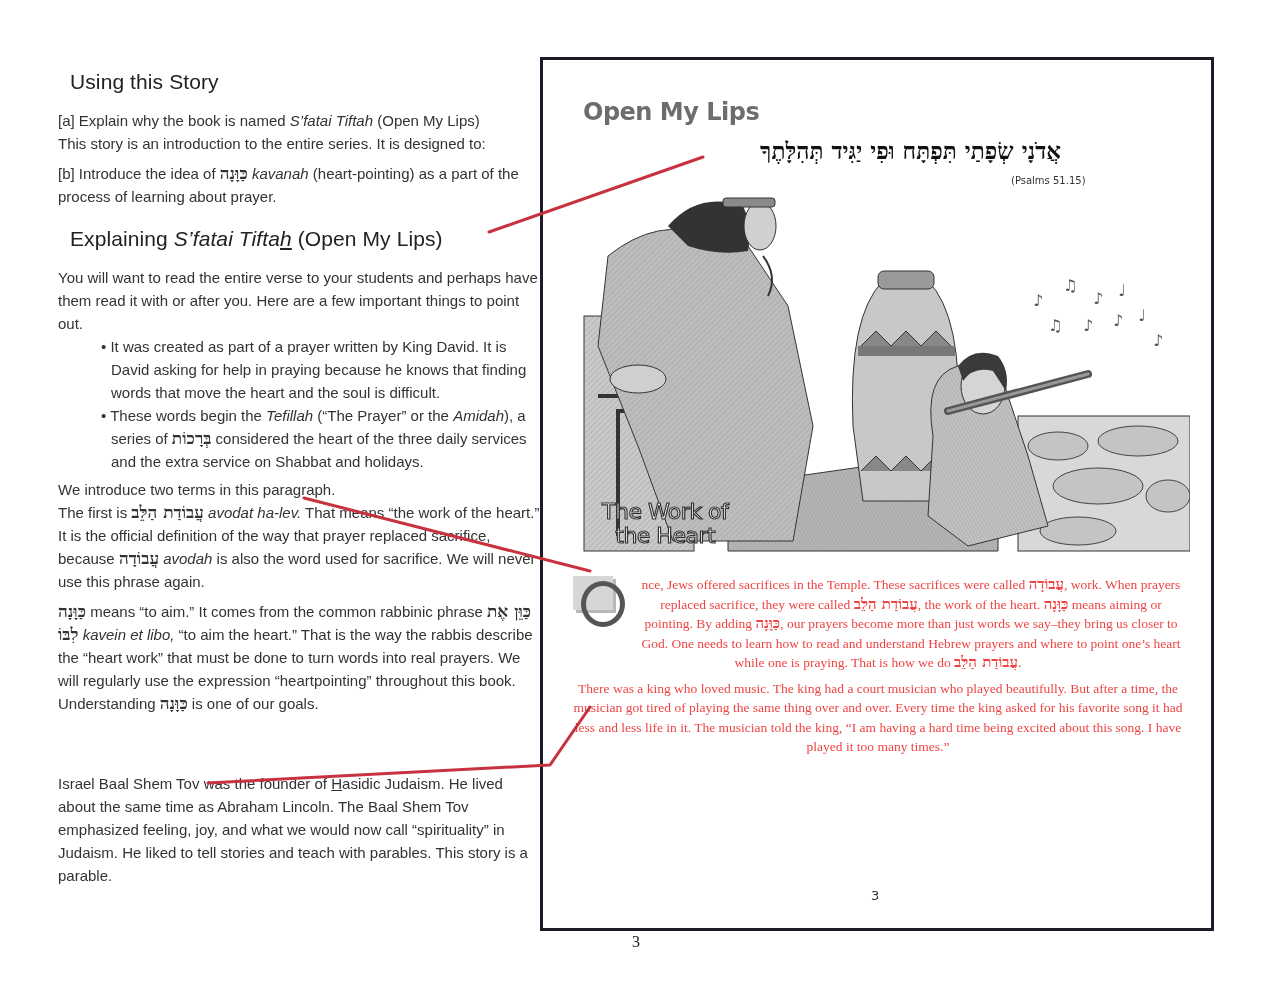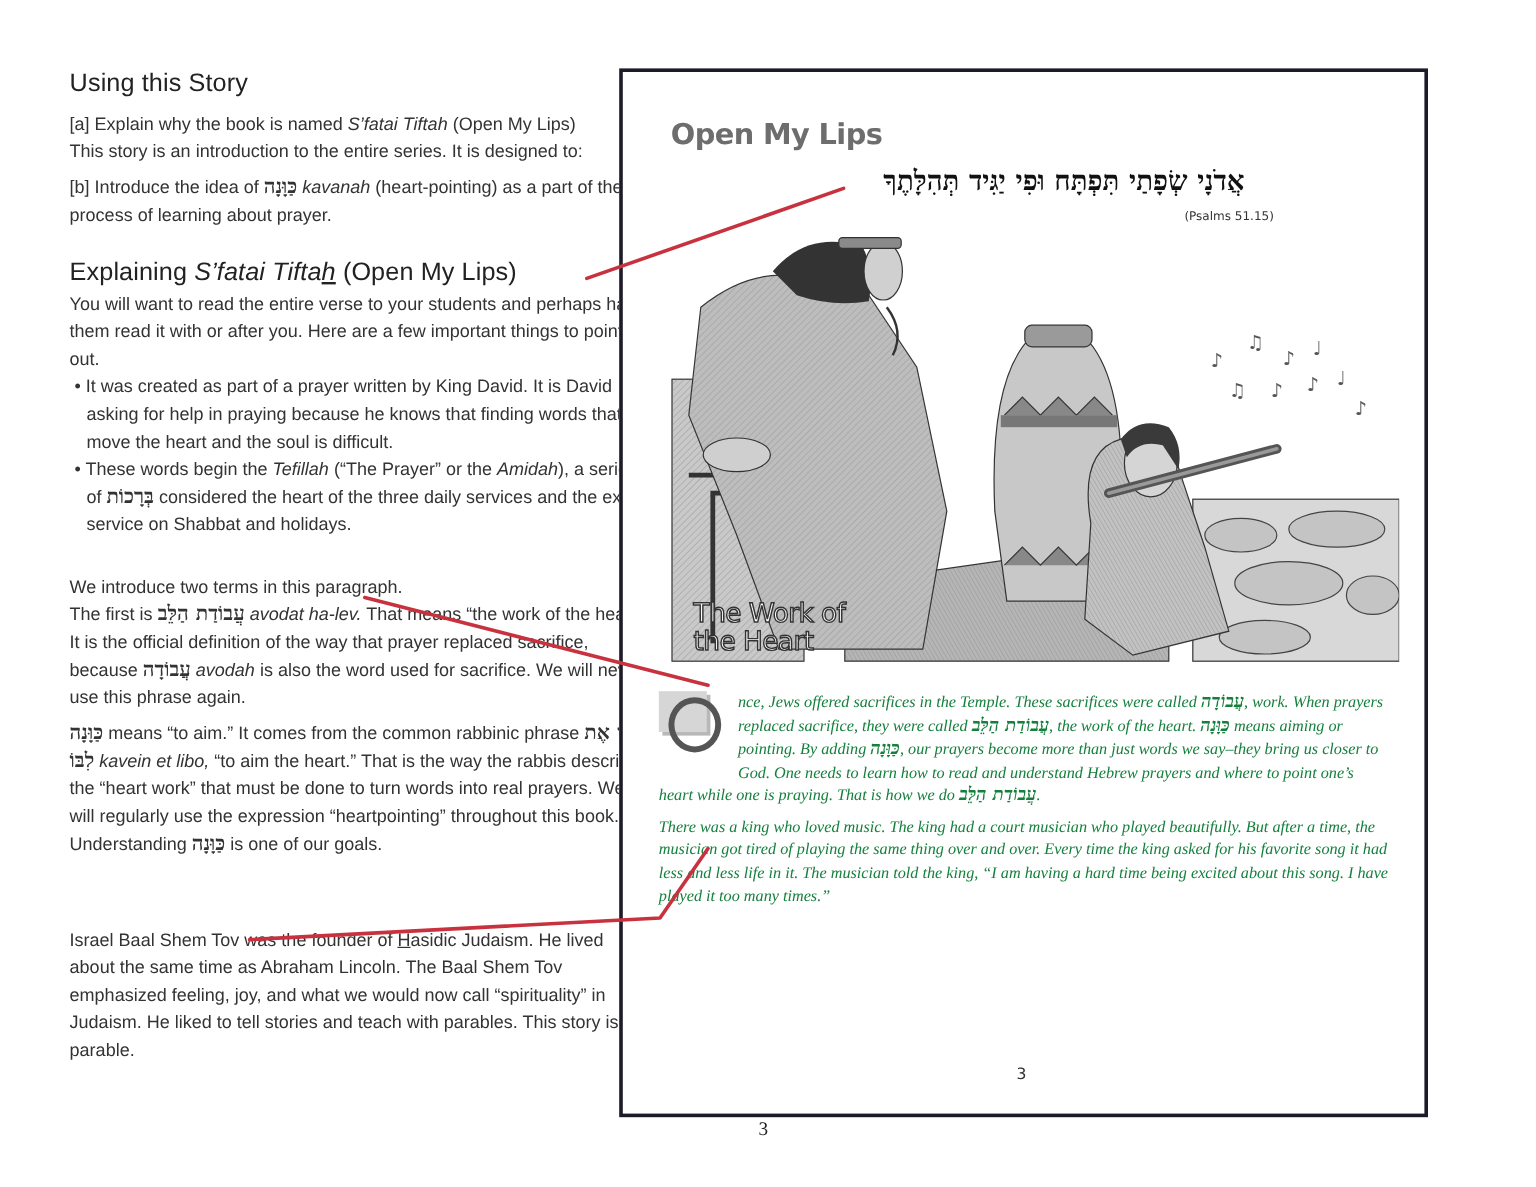--- a/index.html
+++ b/index.html
@@ -1,42 +1,42 @@
 <!DOCTYPE html>
 <html><head>
 <meta charset="utf-8">
 <style>
   html, body { margin: 0; padding: 0; background: #ffffff; }
   body { width: 1280px; height: 989px; position: relative; overflow: hidden; font-family: "DejaVu Sans", sans-serif; color: #2a2a2a; }
 
   
   .left-col { position: absolute; left: 58px; top: 52px; width: 482px; font-family: "Liberation Sans", sans-serif; color: #2b2b2b; }
-  .sec-head { font-size: 21px; line-height: 30px; margin: 0; font-weight: normal; color: #222; letter-spacing: 0.1px; }
+  .sec-head { font-size: 21px; line-height: 30px; margin: 12px; font-weight: normal; color: #222; letter-spacing: 0.1px; }
   .para { font-size: 15px; line-height: 23px; margin: 0; color: #333; }
   .para.gap { margin-top: 7px; }
-  .bullet { padding-left: 14px; text-indent: -10px; }
+  .bullet { padding-left: 14px; text-indent: -10px; margin-left: 39px; }
   .heb { font-family: "DejaVu Serif", serif; font-weight: bold; font-size: 17px; direction: rtl; unicode-bidi: isolate; }
   .ital { font-style: italic; }
   .uline { text-decoration: underline; }
 
   #s1 { position: absolute; top: 3px; }
   #s2 { position: absolute; top: 160px; }
   #s3 { position: absolute; top: 426px; }
   #s4 { position: absolute; top: 713px; }
 
   
-  .frame { position: absolute; left: 516px; top: 57px; width: 668px; height: 868px; border: 3px solid #1e1a28; background: #fff; }
+  .frame { position: absolute; left: 540px; top: 57px; width: 668px; height: 868px; border: 3px solid #1e1a28; background: #fff; text-align: center; }
   .story-title { position: absolute; left: 40px; top: 38px; font-family: "DejaVu Sans", sans-serif; font-weight: bold; font-size: 24px; color: #6d6d6d; letter-spacing: -0.5px; }
   .verse { position: absolute; right: 150px; top: 77px; font-family: "DejaVu Serif", serif; font-weight: bold; font-size: 23px; color: #111; direction: rtl; }
   .cite { position: absolute; left: 468px; top: 115px; font-family: "DejaVu Sans", sans-serif; font-size: 10px; color: #333; }
 
   .illus { position: absolute; left: 35px; top: 136px; width: 612px; height: 360px; }
   .illus-caption { position: absolute; left: 24px; top: 304px; font-family: "DejaVu Sans", sans-serif; font-weight: normal; font-size: 22px; line-height: 24px; color: #ffffff; -webkit-text-stroke: 1.2px #333; letter-spacing: -0.5px; }
 
-  .story { position: absolute; left: 30px; top: 515px; width: 610px; font-family: "Liberation Serif", serif; font-size: 13.5px; line-height: 19.5px; color: #15803d; font-style: italic; }
+  .story { position: absolute; left: 30px; top: 515px; width: 610px; font-family: "Liberation Serif", serif; font-size: 13.5px; line-height: 19.5px; color: #ef4444; }
   .story .heb { font-size: 15px; }
   .story p { margin: 0; }
   .story p + p { margin-top: 6px; }
   .dropcap { float: left; width: 64px; height: 60px; position: relative; margin-right: 2px; margin-top: 1px; }
   .dropcap .sq { position: absolute; left: 0; top: 0; width: 40px; height: 34px; background: #d6d6d6; box-shadow: 3px 3px 0 #b8b8b8; }
   .dropcap .ring { position: absolute; left: 8px; top: 5px; width: 34px; height: 36px; border: 5px solid #555; border-radius: 50%; }
 
   .inner-pageno { position: absolute; left: 328px; top: 828px; font-family: "DejaVu Sans", sans-serif; font-size: 13px; color: #333; }
   .outer-pageno { position: absolute; left: 632px; top: 933px; font-family: "Liberation Serif", serif; font-size: 16px; color: #222; }
 

